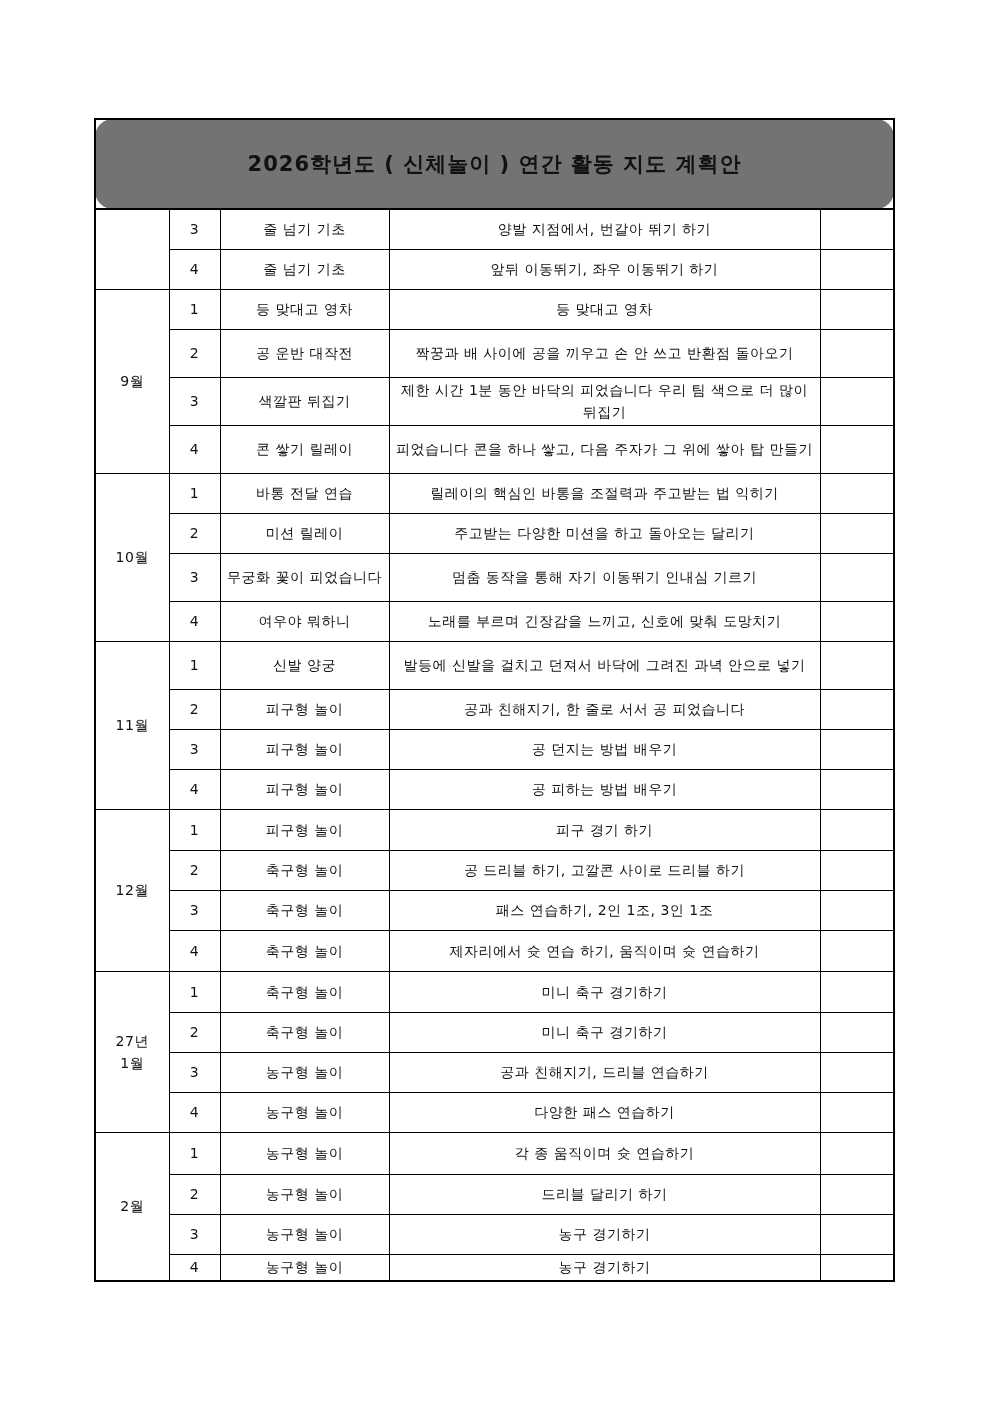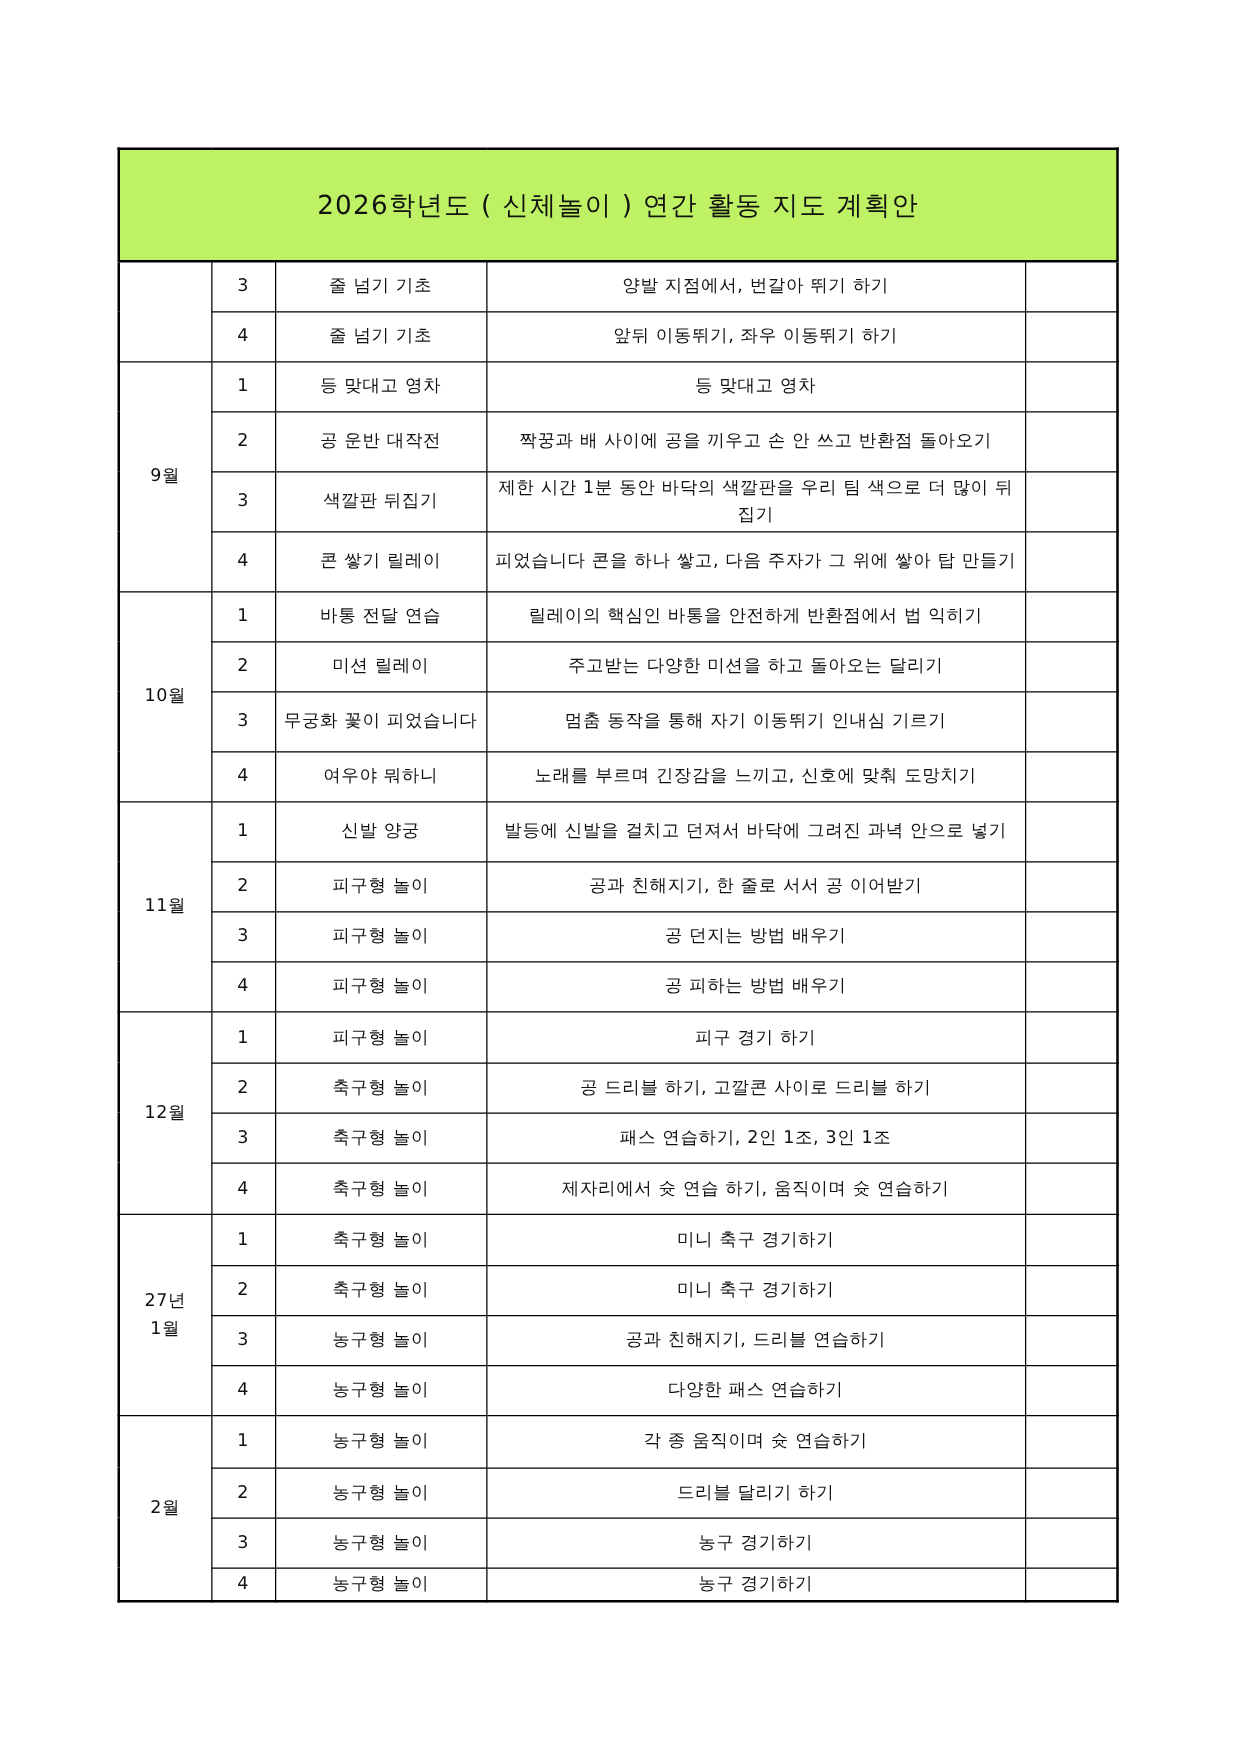--- a/index.html
+++ b/index.html
@@ -1,20 +1,20 @@
 <!DOCTYPE html>
 <html><head>
   <meta charset="utf-8">
   <style>
     html, body { margin: 0; padding: 0; background: #ffffff; }
     body { width: 992px; height: 1403px; position: relative; font-family: "DejaVu Sans", "Liberation Sans", sans-serif; color: #111; }
     .page { position: absolute; left: 94px; top: 118px; width: 799px; }
     table.plan { border-collapse: collapse; width: 799px; table-layout: fixed; border: 2px solid #000; }
     table.plan td { border: 1px solid #000; text-align: center; vertical-align: middle; font-size: 14px; line-height: 22px; padding: 0 6px; letter-spacing: 0.5px; }
-    .title-cell { background: #bef264; height: 88px; font-size: 21px !important; font-weight: normal; letter-spacing: 1px !important; border-bottom: 2px solid #000 !important; }
+    .title-cell { background: #737373; height: 88px; font-size: 21px !important; font-weight: bold; letter-spacing: 1px !important; border-bottom: 2px solid #000 !important; border-radius: 18px; }
     col.c-month { width: 74px; }
     col.c-week { width: 51px; }
     col.c-name { width: 169px; }
     col.c-desc { width: 431px; }
     col.c-note { width: 74px; }
     td.month { padding: 0 2px; }
   </style>
 </head>
 <body>
 
@@ -53,34 +53,34 @@
         </tr>
         <tr style="height: 48px;">
           <td>2</td>
           <td>공 운반 대작전</td>
           <td>짝꿍과 배 사이에 공을 끼우고 손 안 쓰고 반환점 돌아오기</td>
           <td></td>
         </tr>
         <tr style="height: 48px;">
           <td>3</td>
           <td>색깔판 뒤집기</td>
-          <td>제한 시간 1분 동안 바닥의 색깔판을 우리 팀 색으로 더 많이 뒤집기</td>
+          <td>제한 시간 1분 동안 바닥의 피었습니다 우리 팀 색으로 더 많이 뒤집기</td>
           <td></td>
         </tr>
         <tr style="height: 48px;">
           <td>4</td>
           <td>콘 쌓기 릴레이</td>
           <td>피었습니다 콘을 하나 쌓고, 다음 주자가 그 위에 쌓아 탑 만들기</td>
           <td></td>
         </tr>
         <tr style="height: 40px;">
           <td class="month" rowspan="4">10월</td>
           <td>1</td>
           <td>바통 전달 연습</td>
-          <td>릴레이의 핵심인 바통을 안전하게 반환점에서 법 익히기</td>
+          <td>릴레이의 핵심인 바통을 조절력과 주고받는 법 익히기</td>
           <td></td>
         </tr>
         <tr style="height: 40px;">
           <td>2</td>
           <td>미션 릴레이</td>
           <td>주고받는 다양한 미션을 하고 돌아오는 달리기</td>
           <td></td>
         </tr>
         <tr style="height: 48px;">
           <td>3</td>
@@ -97,21 +97,21 @@
         <tr style="height: 48px;">
           <td class="month" rowspan="4">11월</td>
           <td>1</td>
           <td>신발 양궁</td>
           <td>발등에 신발을 걸치고 던져서 바닥에 그려진 과녁 안으로 넣기</td>
           <td></td>
         </tr>
         <tr style="height: 40px;">
           <td>2</td>
           <td>피구형 놀이</td>
-          <td>공과 친해지기, 한 줄로 서서 공 이어받기</td>
+          <td>공과 친해지기, 한 줄로 서서 공 피었습니다</td>
           <td></td>
         </tr>
         <tr style="height: 40px;">
           <td>3</td>
           <td>피구형 놀이</td>
           <td>공 던지는 방법 배우기</td>
           <td></td>
         </tr>
         <tr style="height: 40px;">
           <td>4</td>

